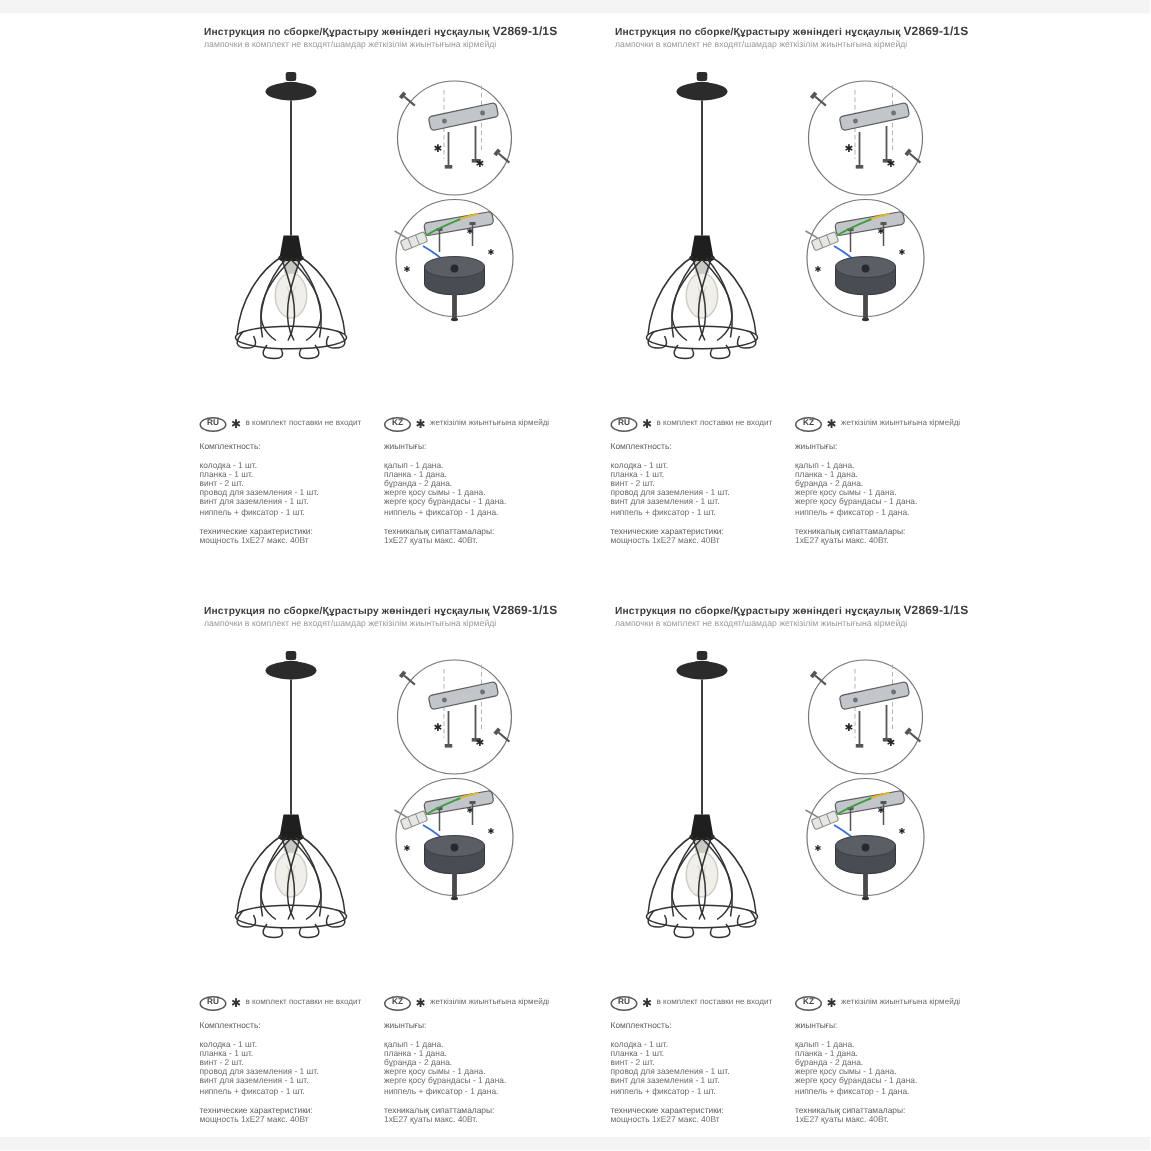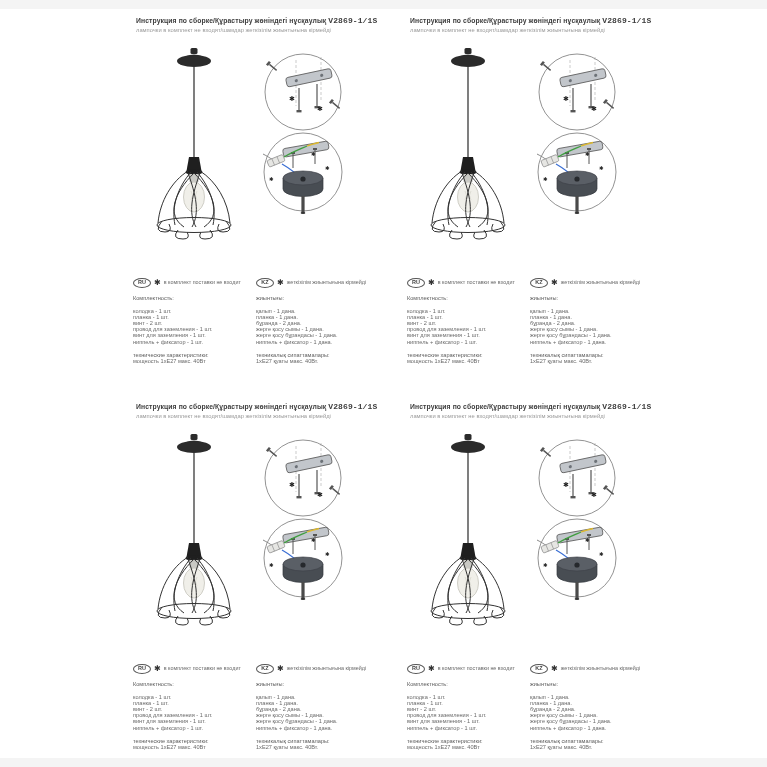--- a/index.html
+++ b/index.html
@@ -12,21 +12,21 @@
 
   #sheet-grid { position:absolute; left:130px; top:14px; width:530px; height:748px; }
   .quad { position:absolute; width:256px; height:350px; }
   .quad:nth-of-type(1){ left:0;   top:0; }
   .quad:nth-of-type(2){ left:274px; top:0; }
   .quad:nth-of-type(3){ left:0;   top:386px; }
   .quad:nth-of-type(4){ left:274px; top:386px; }
 
   .q-title { position:absolute; left:6px; top:2px; width:250px; white-space:nowrap;
              font-size:6.8px; font-weight:bold; color:#3c3c3c; letter-spacing:.1px; }
-  .q-title .model { font-size:8px; margin-left:2px;font-family:Liberation Mono, monospace; }
+  .q-title .model { font-size:8px; margin-left:2px; }
   .q-sub { position:absolute; left:6px; top:13px; width:250px; white-space:nowrap;
            font-size:5.8px; color:#9a9a9a; }
 
   .lamp-svg { position:absolute; left:8px; top:31px; width:112px; height:200px; }
   .diagrams-svg { position:absolute; left:125px; top:36px; width:96px; height:176px; }
 
   .info-col { position:absolute; top:263px; font-size:5.6px; line-height:6.1px; color:#6a6a6a; }
   .info-col.ru { left:3px;  width:120px; }
   .info-col.kz { left:126px; width:128px; }
   .badge-row { display:flex; align-items:center; gap:3px; height:11px; }

